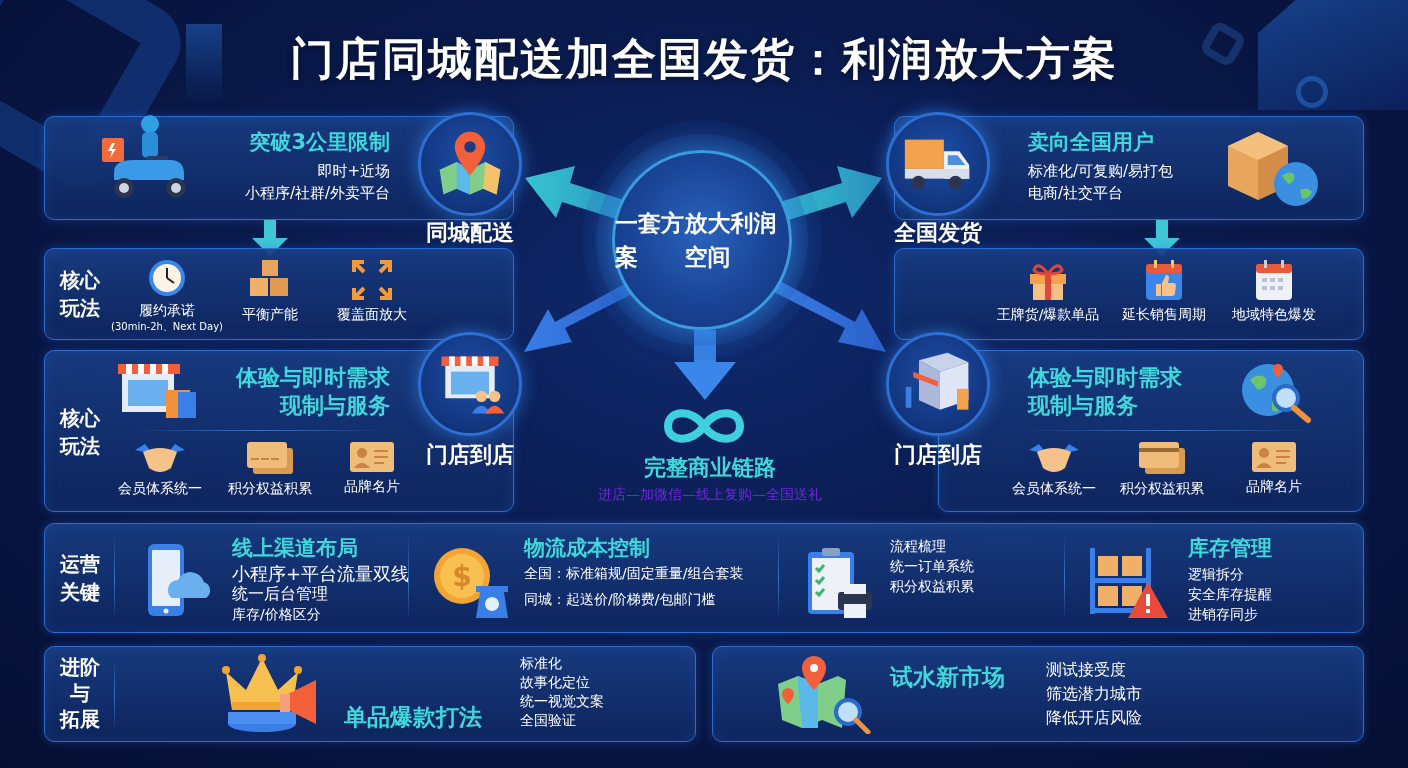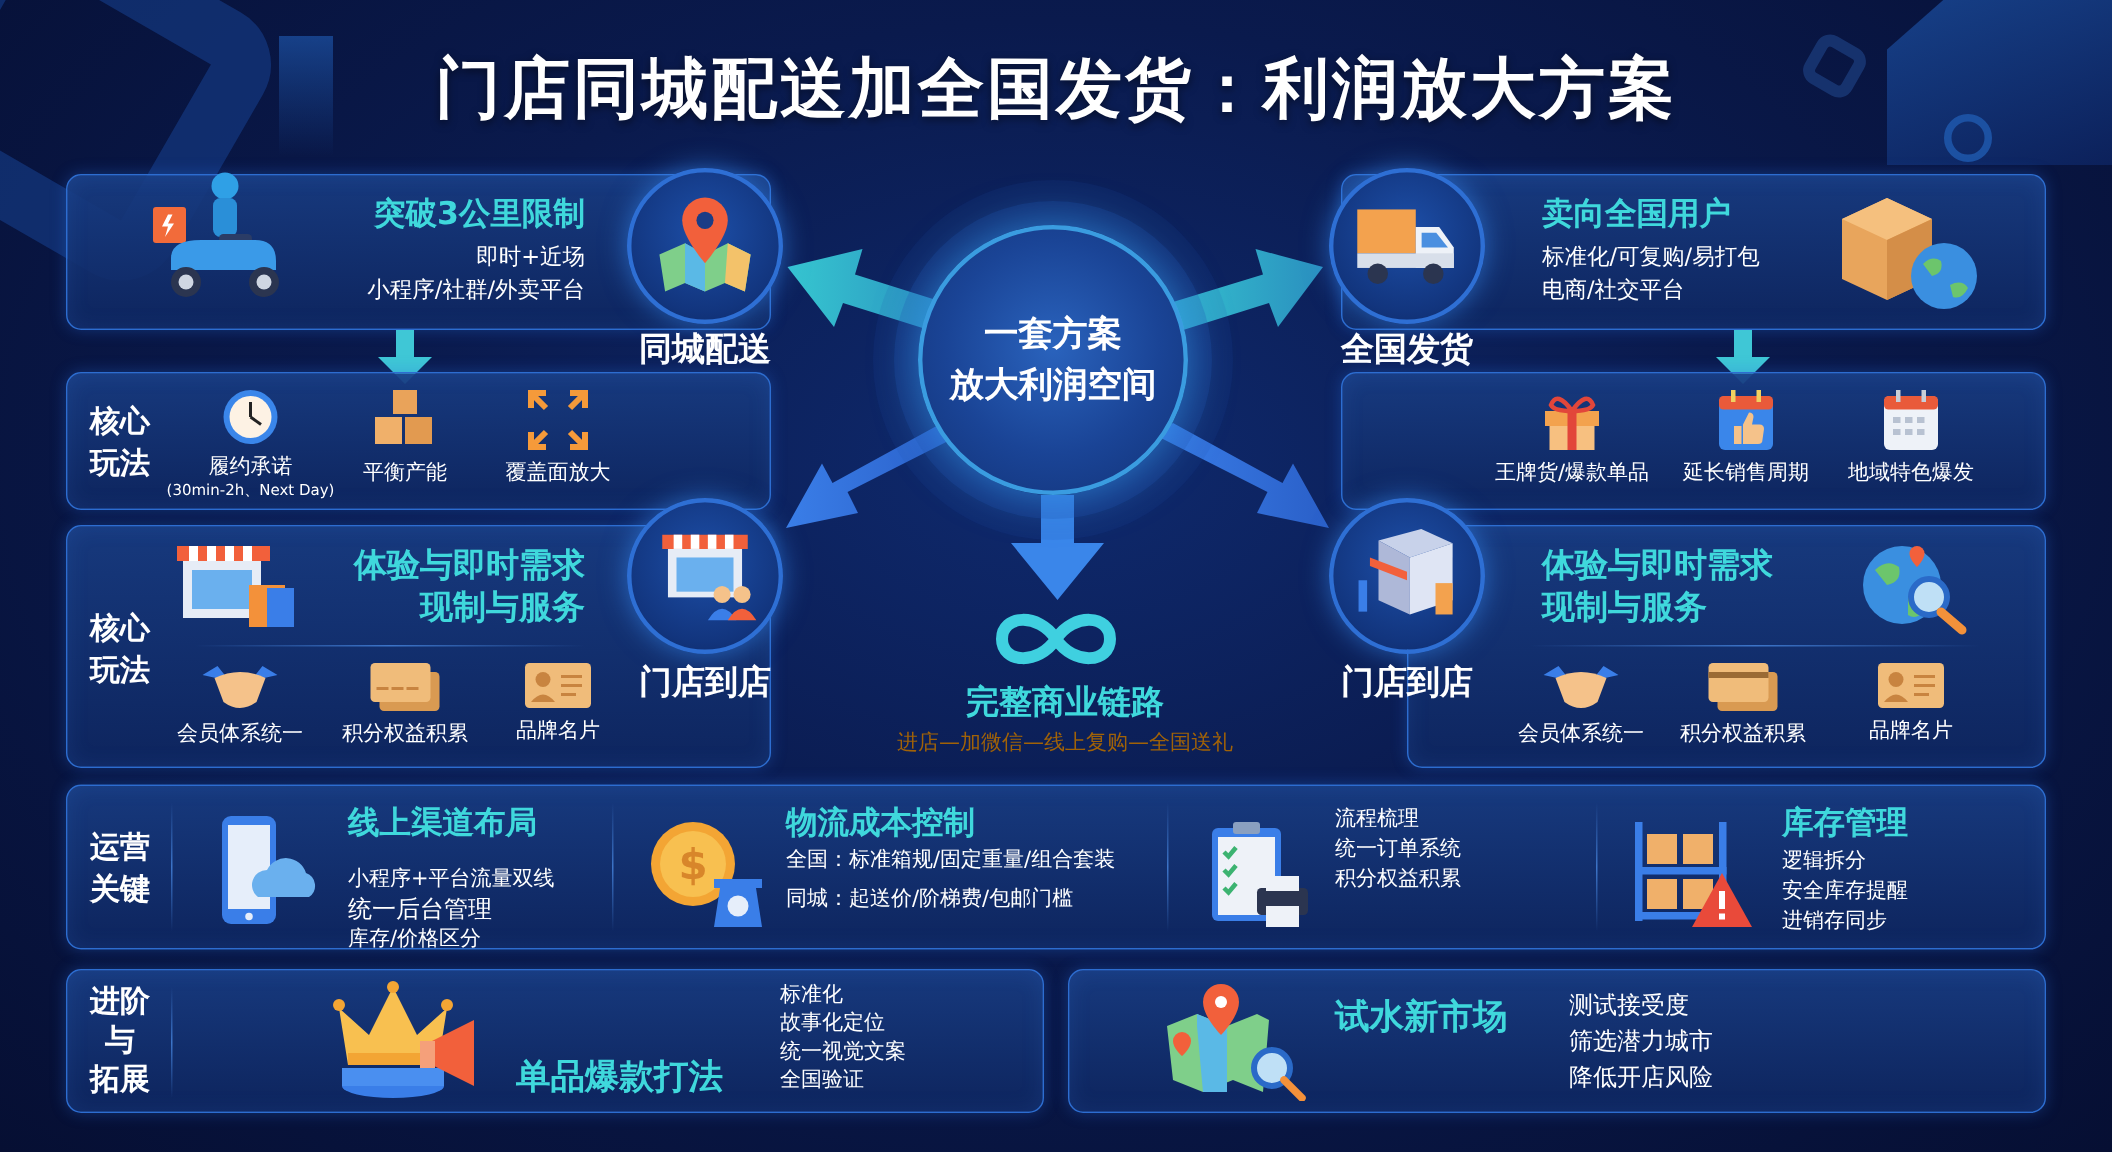--- a/index.html
+++ b/index.html
@@ -60,26 +60,26 @@
   .arrow-stem { position: absolute; width: 12px; background: #3fc7d6; }
 
   .divider-v { position: absolute; width: 1px; background: linear-gradient(180deg, transparent, #3c74c8, transparent); }
   .divider-h { position: absolute; height: 1px; background: linear-gradient(90deg, transparent, #3c74c8, transparent); }
 
   .center-hub {
     position: absolute; left: 612px; top: 150px; width: 180px; height: 180px; border-radius: 50%;
     background: radial-gradient(circle at 50% 45%, #2a63bd 0%, #1a4496 55%, #123277 100%);
     border: 3px solid #3a9ce0;
     box-shadow: 0 0 30px rgba(60,170,255,.6), 0 0 0 16px rgba(30,80,170,.25), 0 0 0 30px rgba(30,80,170,.12);
-    display: flex; flex-direction: column; align-items: center; justify-content: center;
+    display: flex; flex-direction: row; align-items: center; justify-content: center;
   }
   .center-hub span { font-size: 23px; font-weight: 700; line-height: 34px; color:#fff; }
 
   .chain-title { position: absolute; left: 560px; top: 453px; width: 300px; text-align: center; font-size: 22px; font-weight: 700; color: #3fd8dc; }
-  .chain-sub { position: absolute; left: 540px; top: 486px; width: 340px; text-align: center; font-size: 14px; color: #a16207; }
+  .chain-sub { position: absolute; left: 540px; top: 486px; width: 340px; text-align: center; font-size: 14px; color: #6d28d9; }
   .col { position:absolute; }
 </style>
 </head>
 <body>
 
 <div class="bg-shape bg-hex-left"></div>
 <div class="bg-shape bg-pillar"></div>
 <div class="bg-shape bg-cube"></div>
 <div class="bg-shape bg-hexnut"></div>
 <div class="bg-shape bg-ring"></div>
@@ -406,21 +406,21 @@
 <div style="position:absolute;left:142px;top:540px;width:80px;height:80px;">
   <svg viewBox="0 0 80 80" width="80" height="80">
     <rect x="6" y="4" width="36" height="72" rx="6" fill="#3a7ee8"></rect>
       <rect x="10" y="10" width="28" height="56" fill="#e6eefa"></rect>
     <circle cx="24" cy="71" r="2.5" fill="#e6eefa"></circle>
     <path d="M30 58 a10 10 0 0 1 6-18 a14 14 0 0 1 26 2 a9 9 0 0 1 2 16z" fill="#6ab0ee"></path>
   </svg>
 </div>
 <div class="col" style="left:232px;top:534px;width:180px;">
   <div class="h-cyan">线上渠道布局</div>
-  <div class="txt" style="font-size:14px;line-height:20px;margin-top:14px;">小程序+平台流量双线</div>
+  <div class="txt" style="font-size:18px;line-height:20px;margin-top:2px;">小程序+平台流量双线</div>
   <div class="txt" style="font-size:16px;line-height:20px;">统一后台管理</div>
   <div class="txt" style="font-size:14px;line-height:20px;">库存/价格区分</div>
 </div>
 <div class="divider-v" style="left:408px;top:535px;height:86px;"></div>
 
 <div style="position:absolute;left:432px;top:544px;width:82px;height:76px;">
   <svg viewBox="0 0 82 76" width="82" height="76">
     <circle cx="30" cy="32" r="28" fill="#f3a534"></circle>
       <circle cx="30" cy="32" r="22" fill="#f8c050"></circle>
     <text x="30" y="42" font-size="28" text-anchor="middle" fill="#d8862a" font-family="DejaVu Sans, sans-serif" font-weight="bold">$</text>

